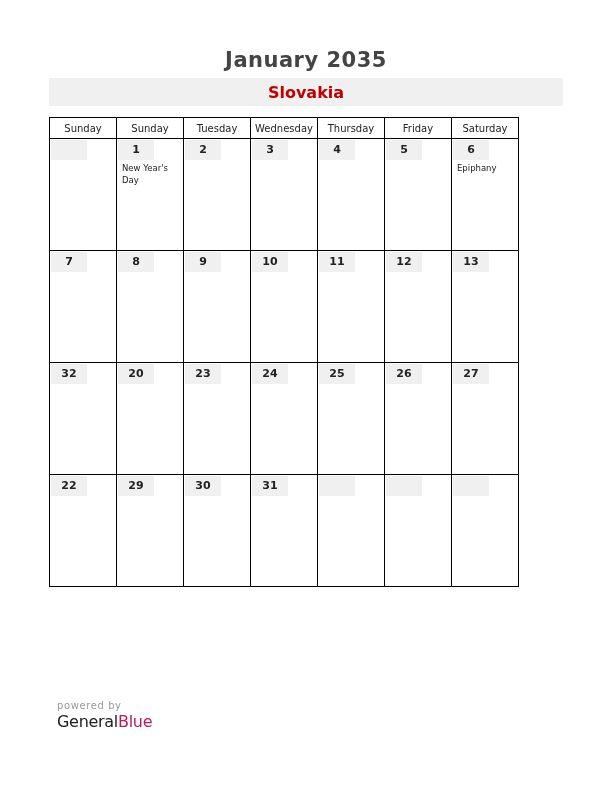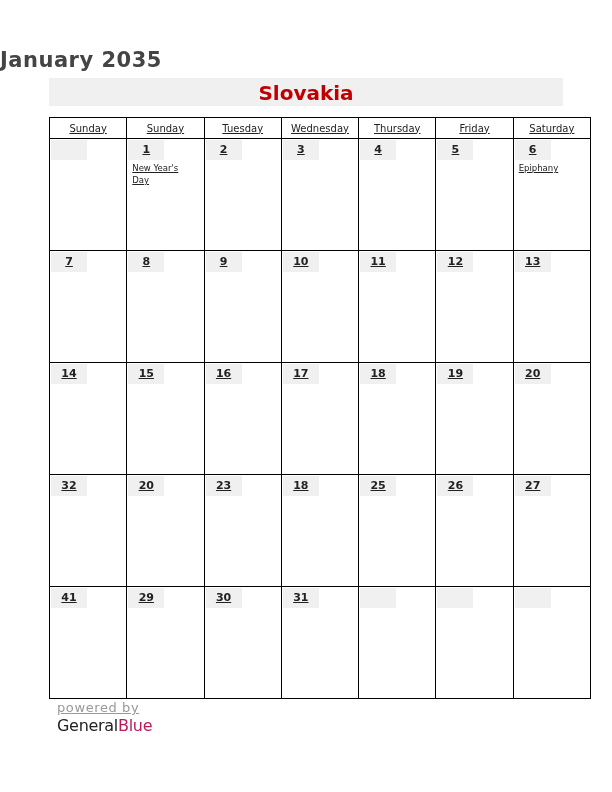--- a/index.html
+++ b/index.html
@@ -1,26 +1,26 @@
 <!DOCTYPE html>
 <html><head>
 <meta charset="utf-8">
 <style>
   html, body { margin:0; padding:0; background:#ffffff; }
   body { width:612px; height:792px; position:relative; font-family:"DejaVu Sans", sans-serif; color:#222; overflow:hidden; }
-  .title { position:absolute; top:48px; left:0; width:612px; font-size:21px; font-weight:bold; color:#444; letter-spacing:0.5px; }
+  .title { position:absolute; top:48px; left:0; width:612px; text-align:center; font-size:21px; font-weight:bold; color:#444; letter-spacing:0.5px; }
   .country-bar { position:absolute; top:78px; left:49px; width:514px; height:28px; background:#f0f0f0; }
-  .country { position:absolute; top:0; left:0; width:100%; text-align:center; line-height:30px; font-size:20px; font-weight:bold; color:#c00000; }
-  .cal { position:absolute; top:117px; left:49px; width:542px; border-collapse:collapse; table-layout:fixed;text-decoration:underline; }
+  .country { position:absolute; top:0; left:0; width:100%; text-align:center; line-height:30px; font-size:16px; font-weight:bold; color:#c00000; }
+  .cal { position:absolute; top:117px; left:49px; width:470px; border-collapse:collapse; table-layout:fixed; }
   .cal th { height:20px; border:1px solid #000; font-weight:normal; font-size:10px; color:#222; padding:0; }
   .cal td { height:111px; border:1px solid #000; vertical-align:top; padding:0; position:relative; }
   .daynum { display:block; width:36px; height:20px; margin-left:1px; margin-top:1px; background:#f0f0f0; font-size:11px; font-weight:bold; line-height:20px; text-align:center; color:#222; box-sizing:border-box; }
   .holiday { font-size:8.5px; color:#222; margin:2px 0 0 5px; line-height:12px; width:60px; }
   .footer { position:absolute; top:700px; left:57px; }
-  .powered { font-size:13px; color:#999; letter-spacing:0.6px;text-decoration:underline; }
+  .powered { font-size:10px; color:#999; letter-spacing:0.6px; }
   .brand { font-size:16px; margin-top:1px; letter-spacing:-0.3px; }
   .brand .g { color:#222; }
   .brand .b { color:#be185d;margin-top:24px; }
 </style>
 </head>
 <body>
 
 <div class="title">January 2035</div>
 <div class="country-bar">
   <div class="country">Slovakia</div>
@@ -82,67 +82,44 @@
         </td>
         <td>
           <span class="daynum">12</span>
         </td>
         <td>
           <span class="daynum">13</span>
         </td>
       </tr>
       <tr>
         <td>
-          <span class="daynum">14</span>
-        </td>
-        <td>
-          <span class="daynum">15</span>
-        </td>
-        <td>
-          <span class="daynum">16</span>
-        </td>
-        <td>
-          <span class="daynum">17</span>
-        </td>
-        <td>
-          <span class="daynum">18</span>
-        </td>
-        <td>
-          <span class="daynum">19</span>
-        </td>
-        <td>
-          <span class="daynum">20</span>
-        </td>
-      </tr>
-      <tr>
-        <td>
           <span class="daynum">32</span>
         </td>
         <td>
           <span class="daynum">20</span>
         </td>
         <td>
           <span class="daynum">23</span>
         </td>
         <td>
-          <span class="daynum">18</span>
+          <span class="daynum">24</span>
         </td>
         <td>
           <span class="daynum">25</span>
         </td>
         <td>
           <span class="daynum">26</span>
         </td>
         <td>
           <span class="daynum">27</span>
         </td>
       </tr>
       <tr>
         <td>
-          <span class="daynum">41</span>
+          <span class="daynum">22</span>
         </td>
         <td>
           <span class="daynum">29</span>
         </td>
         <td>
           <span class="daynum">30</span>
         </td>
         <td>
           <span class="daynum">31</span>
         </td>

